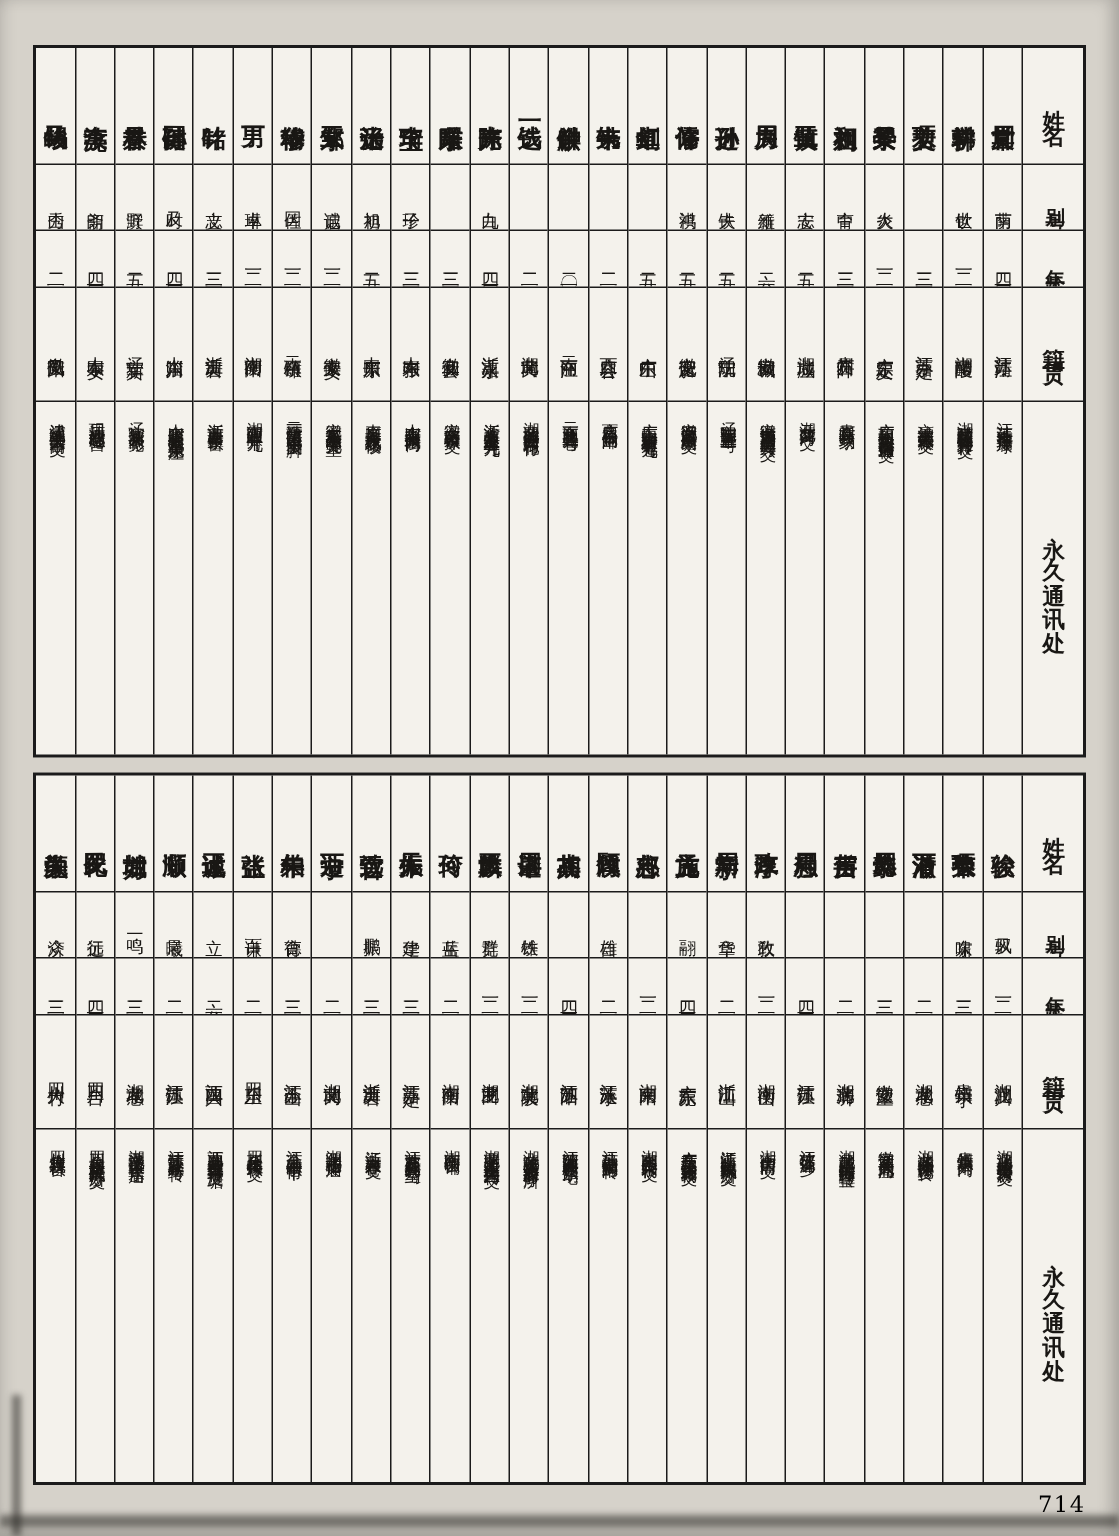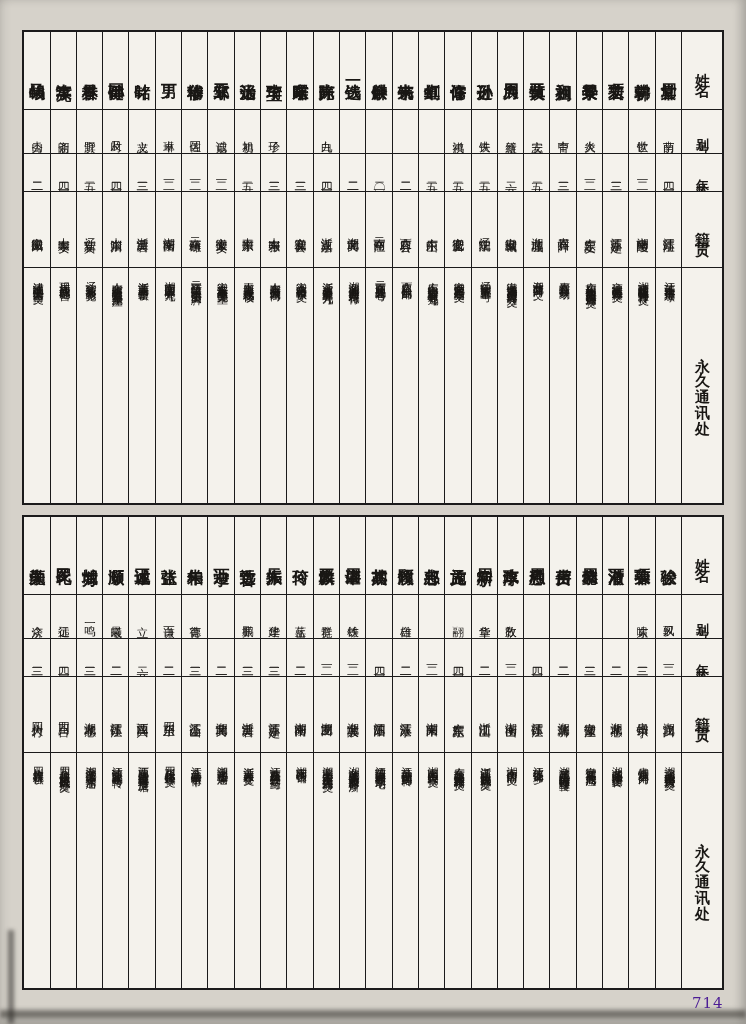--- a/index.html
+++ b/index.html
@@ -53,21 +53,21 @@
   .alias-cell{height:44px;font-size:11.5px;align-items:center;}
   .age-cell{height:38px;font-size:12px;align-items:center;}
   .native-cell{height:76px;font-size:12px;align-items:center;letter-spacing:1px;}
   .addr-cell{flex:1;border-bottom:none;font-size:11px;justify-content:flex-start;align-items:center;letter-spacing:1px;padding-top:5px;}
   .label-col .cell{font-weight:700;align-items:center;justify-content:center;}
   .label-col .name-cell,.label-col .native-cell{font-size:15px;letter-spacing:10px;}
   .label-col .alias-cell,.label-col .age-cell{font-size:13px;letter-spacing:4px;}
   .label-col .addr-cell{font-size:15px;letter-spacing:16px;padding-top:0;}
   .page-number{
     position:absolute;left:692px;top:994px;
-    font-size:15px;color:#4c1d95;letter-spacing:1px;
+    font-size:15px;color:#000000;letter-spacing:1px;
     font-family:"DejaVu Serif","Liberation Serif",serif;
   }
 </style>
 </head>
 <body>
 
 <div class="page">
 
   <section class="dir-table top">
     <div class="cols">

